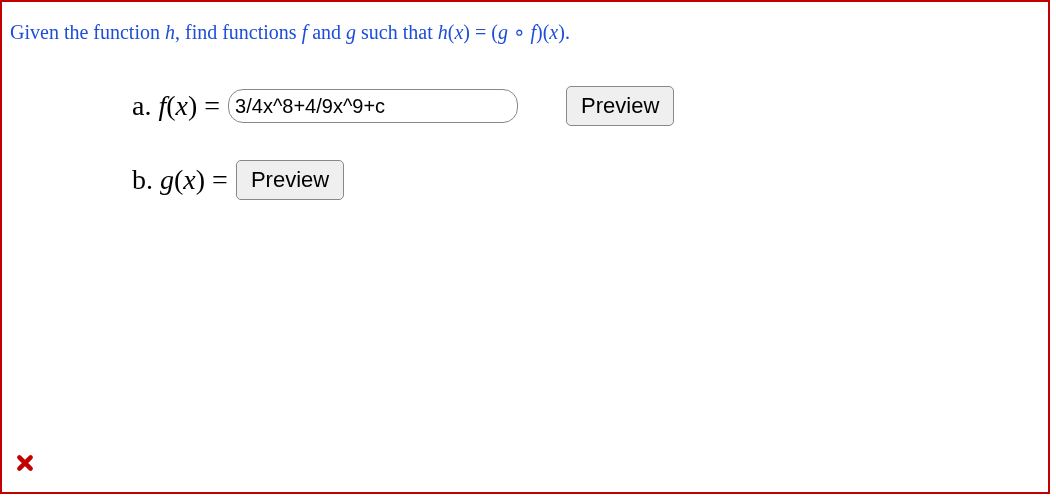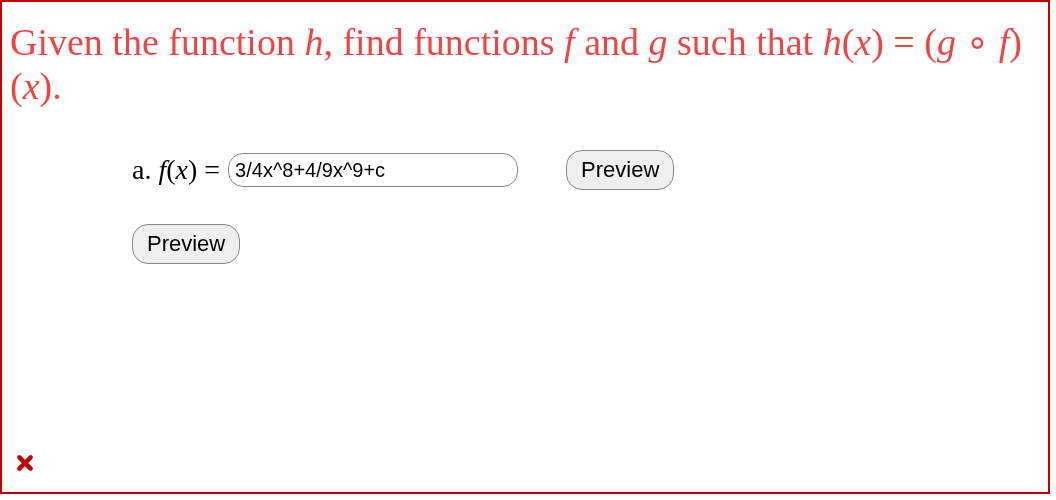--- a/index.html
+++ b/index.html
@@ -9,23 +9,23 @@
     background: #fff;
   }
   .container {
     width: 1050px;
     height: 494px;
     border: 2px solid #c10000;
     position: relative;
     box-sizing: border-box;
   }
   .prompt {
-    font-size: 38px;
+    font-size: 20px;
     padding: 18px 18px 0 8px;
-    color: #ef4444;
+    color: #1d4ed8;
   }
   .math-i {
     font-style: italic;
     font-family: 'Times New Roman', serif;
   }
   .equation {
     font-size: 30px;
     padding: 28px 8px 0 8px;
     color: #000;
   }
@@ -59,21 +59,21 @@
     border-radius: 15px;
     box-sizing: border-box;
     margin-right: 48px;
   }
   .preview-btn {
     font-family: Arial, sans-serif;
     font-size: 22px;
     padding: 6px 14px;
     background: #efefef;
     border: 1px solid #888;
-    border-radius: 16px;
+    border-radius: 5px;
     cursor: pointer;
     color: #000;
   }
   .incorrect-icon {
     position: absolute;
     left: 14px;
     bottom: 20px;
   }
   .incorrect-icon svg {
     width: 18px;
@@ -95,20 +95,23 @@
 
     <div class="answer-row">
       <span class="answer-label">
         <span>a. </span><span class="math-i">f</span><span>(</span><span class="math-i">x</span><span>)</span><span> = </span>
       </span>
       <input type="text" class="answer-input" value="3/4x^8+4/9x^9+c" style="">
       <button class="preview-btn">Preview</button>
     </div>
 
     <div class="answer-row">
+      <span class="answer-label">
+        <span>b. </span><span class="math-i">g</span><span>(</span><span class="math-i">x</span><span>)</span><span> = </span>
+      </span>
       <button class="preview-btn">Preview</button>
     </div>
 
   </div>
 
   <div class="incorrect-icon">
     <svg viewBox="0 0 16 16">
       <path d="M3 3 L13 13 M13 3 L3 13" stroke="#c10000" stroke-width="4" stroke-linecap="round"></path>
     </svg>
   </div>

